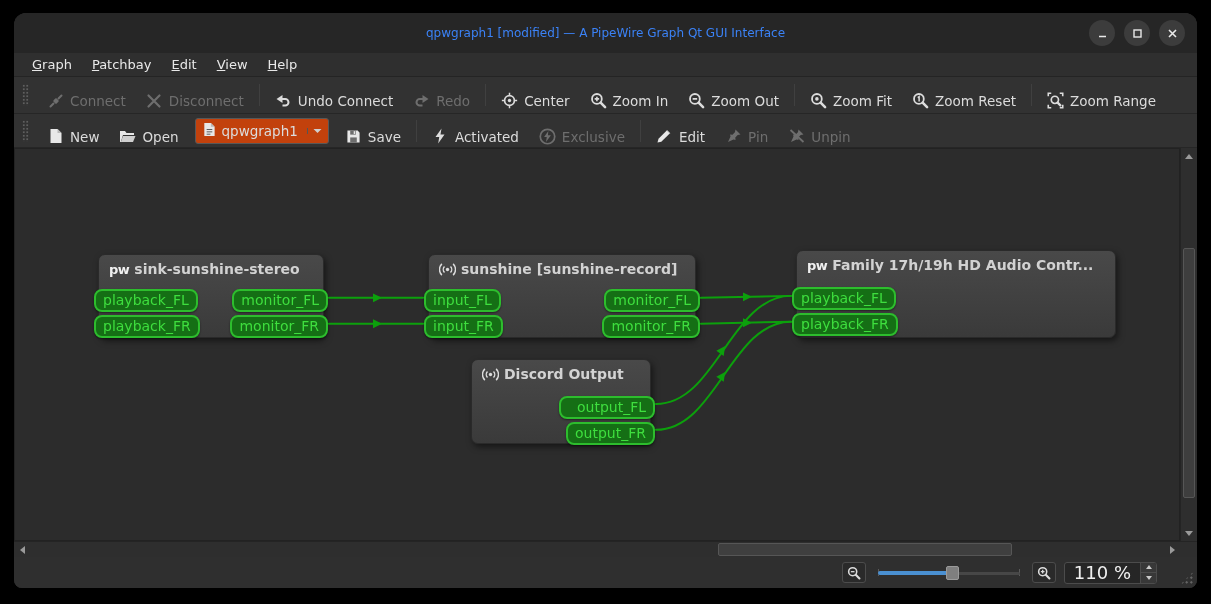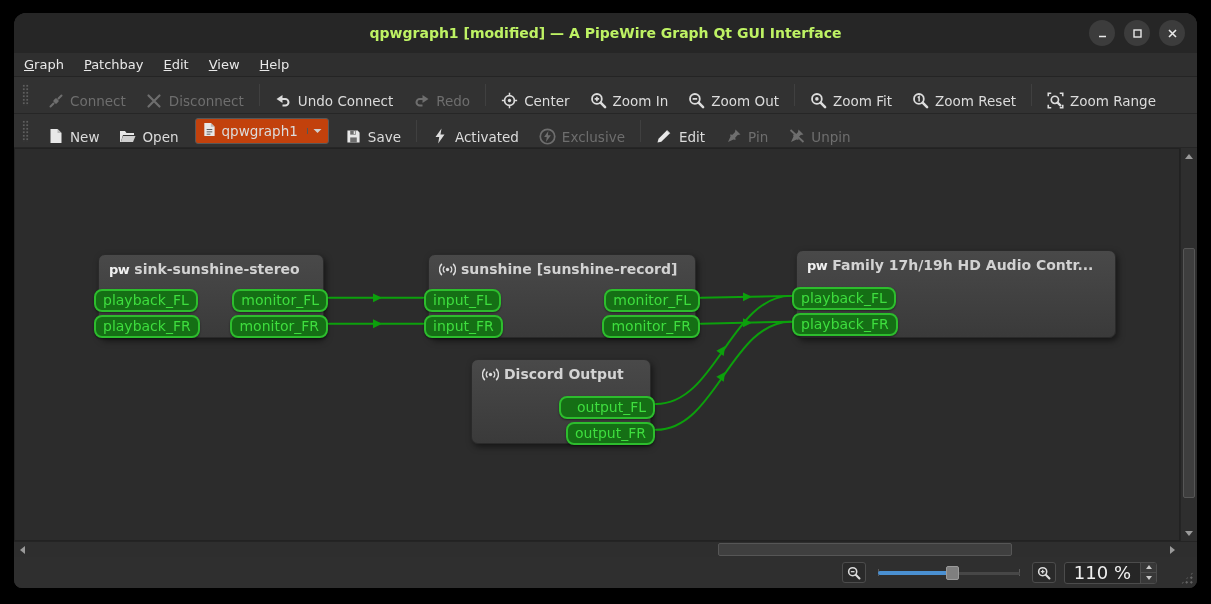--- a/index.html
+++ b/index.html
@@ -5,29 +5,29 @@
   * { margin:0; padding:0; box-sizing:border-box; }
   html,body { width:1211px; height:604px; background:#000; font-family:"DejaVu Sans", sans-serif; overflow:hidden; }
 
   .window { position:absolute; left:14px; top:13px; width:1183px; height:575px;
             border-radius:12px 12px 8px 8px; overflow:hidden; background:#2f2f2f;
             display:flex; flex-direction:column; }
 
   
   .titlebar { height:40px; background:#262626; position:relative;
               display:flex; align-items:center; justify-content:center; flex:none; }
-  .titlebar .title { font-size:14px; font-weight:bold; color:#bef264; }
+  .titlebar .title { font-size:12px; font-weight:normal; color:#3b82f6; }
   .win-controls { position:absolute; right:12px; top:7px; display:flex; gap:9px; }
   .win-btn { width:26px; height:26px; border-radius:50%; background:#3c3c3c; color:#e9e9e9;
              display:flex; align-items:center; justify-content:center; }
   .win-btn svg { display:block; }
 
   
   .menubar { height:24px; background:#2f2f2f; border-bottom:1px solid #242424;
-             display:flex; align-items:center; padding-left:0; flex:none; }
+             display:flex; align-items:center; padding-left:8px; flex:none; }
   .menu-item { display:inline-block; padding:2px 10px; font-size:13px; color:#e8e8e8; }
   .menu-item::first-letter { text-decoration:underline; }
 
   
   .toolbar { background:#323232; border-bottom:1px solid #262626; display:flex;
              align-items:center; padding:0 4px; flex:none; }
   .toolbar.tb1 { height:37px; }
   .toolbar.tb2 { height:34px; }
   .grip { width:7px; height:22px; margin:0 8px 0 4px;
           background-image:radial-gradient(#5f5f5f 1px, transparent 1.1px);

